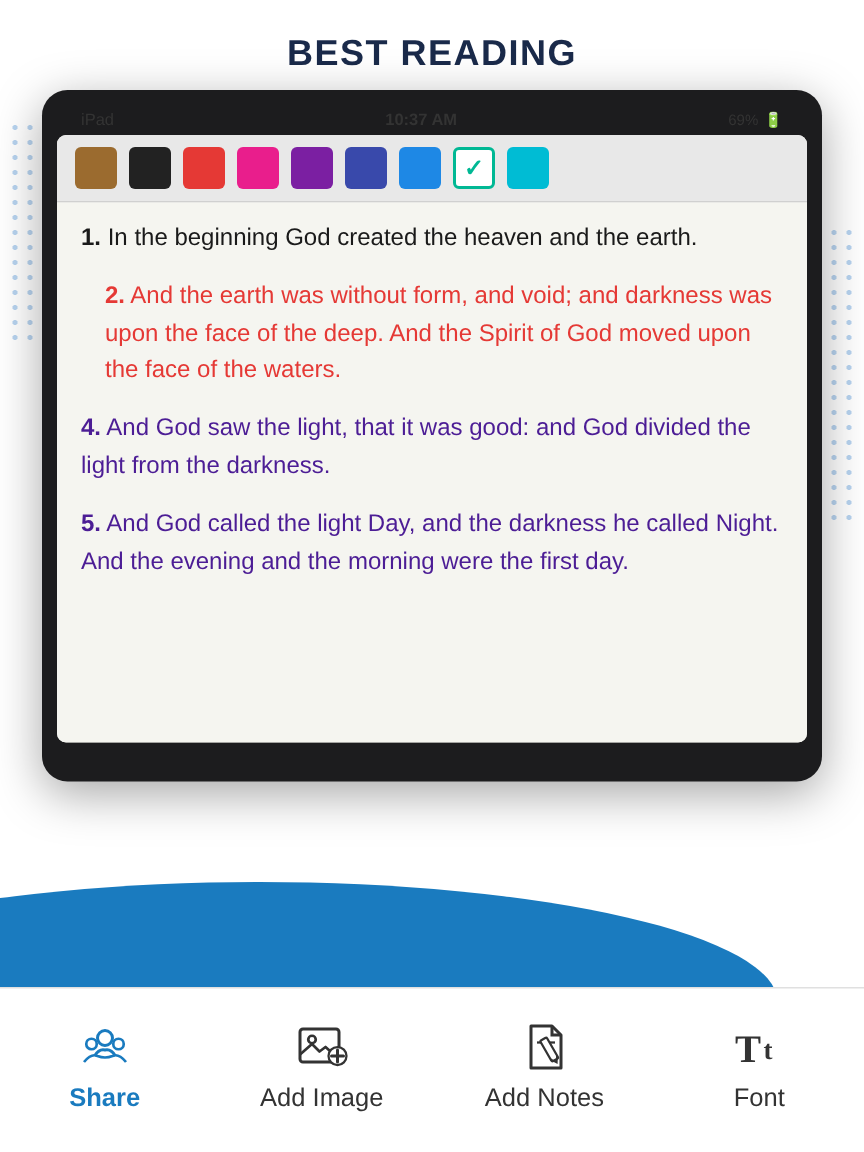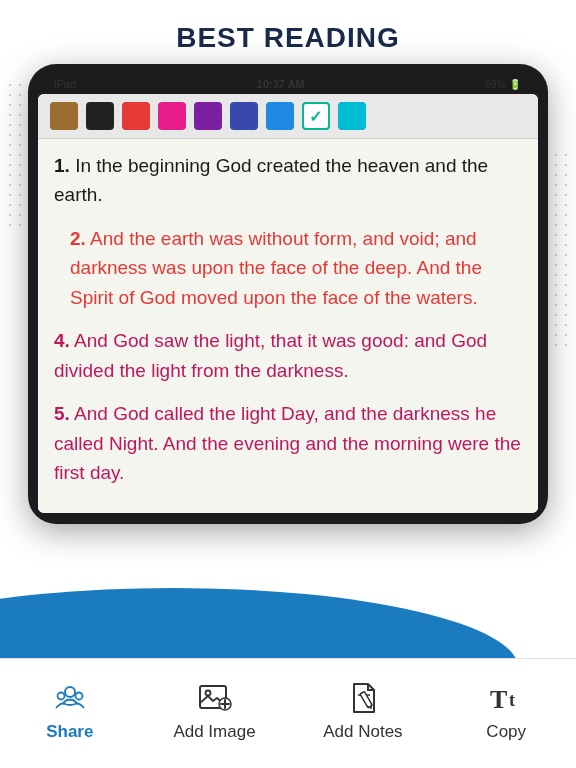--- a/index.html
+++ b/index.html
@@ -12,41 +12,41 @@
       position: relative;
     }
 
     .header {
       position: relative;
       z-index: 1;
       text-align: center;
       padding: 22px 0 10px;
     }
     .header-title {
-      font-size: 28px;
+      font-size: 24px;
       font-weight: 800;
       color: #1a2a4a;
       letter-spacing: 1px;
     }
 
     
     .device-container {
       position: relative;
       z-index: 1;
       display: flex;
       justify-content: center;
       align-items: flex-start;
       padding: 0 28px;
     }
 
     .tablet-frame {
       width: 536px;
       background: #1c1c1e;
-      border-radius: 28px;
-      padding: 12px 10px 11px;
+      border-radius: 17px;
+      padding: 12px 10px 26px;
       box-shadow: 0 8px 32px rgba(0,0,0,0.35);
       position: relative;
     }
 
     .tablet-status-bar {
       display: flex;
       justify-content: space-between;
       align-items: center;
       padding: 2px 16px 4px;
       color: #333;
@@ -92,33 +92,33 @@
 
     
     .bible-content {
       padding: 12px 16px;
       background: #f5f5f0;
       min-height: 360px;
     }
 
     .verse {
       margin-bottom: 14px;
-      font-size: 19px;
+      font-size: 16px;
       line-height: 1.55;
     }
     .verse-normal {
       color: #1a1a1a;
       font-weight: 500;
     }
     .verse-highlight-red {
       color: #e53935;
       margin-left: 16px;
     }
     .verse-highlight-teal {
-      color: #be185d;
+      color: #4c1d95;
     }
 
     
     .bottom-bar {
       position: absolute;
       bottom: 0;
       left: 0;
       right: 0;
       height: 110px;
       background: #ffffff;
@@ -308,16 +308,16 @@
 
 
   <div class="bottom-action">
     <div class="bottom-action-icon">
       <svg width="38" height="38" viewBox="0 0 38 38" fill="none" xmlns="http://www.w3.org/2000/svg">
 
         <text x="3" y="30" font-size="26" font-weight="700" fill="#333" font-family="serif">T</text>
         <text x="22" y="28" font-size="18" font-weight="600" fill="#333" font-family="serif">t</text>
       </svg>
     </div>
-    <span class="bottom-action-label">Copy</span>
+    <span class="bottom-action-label">Font</span>
   </div>
 
 </div>
 
 </body></html>

